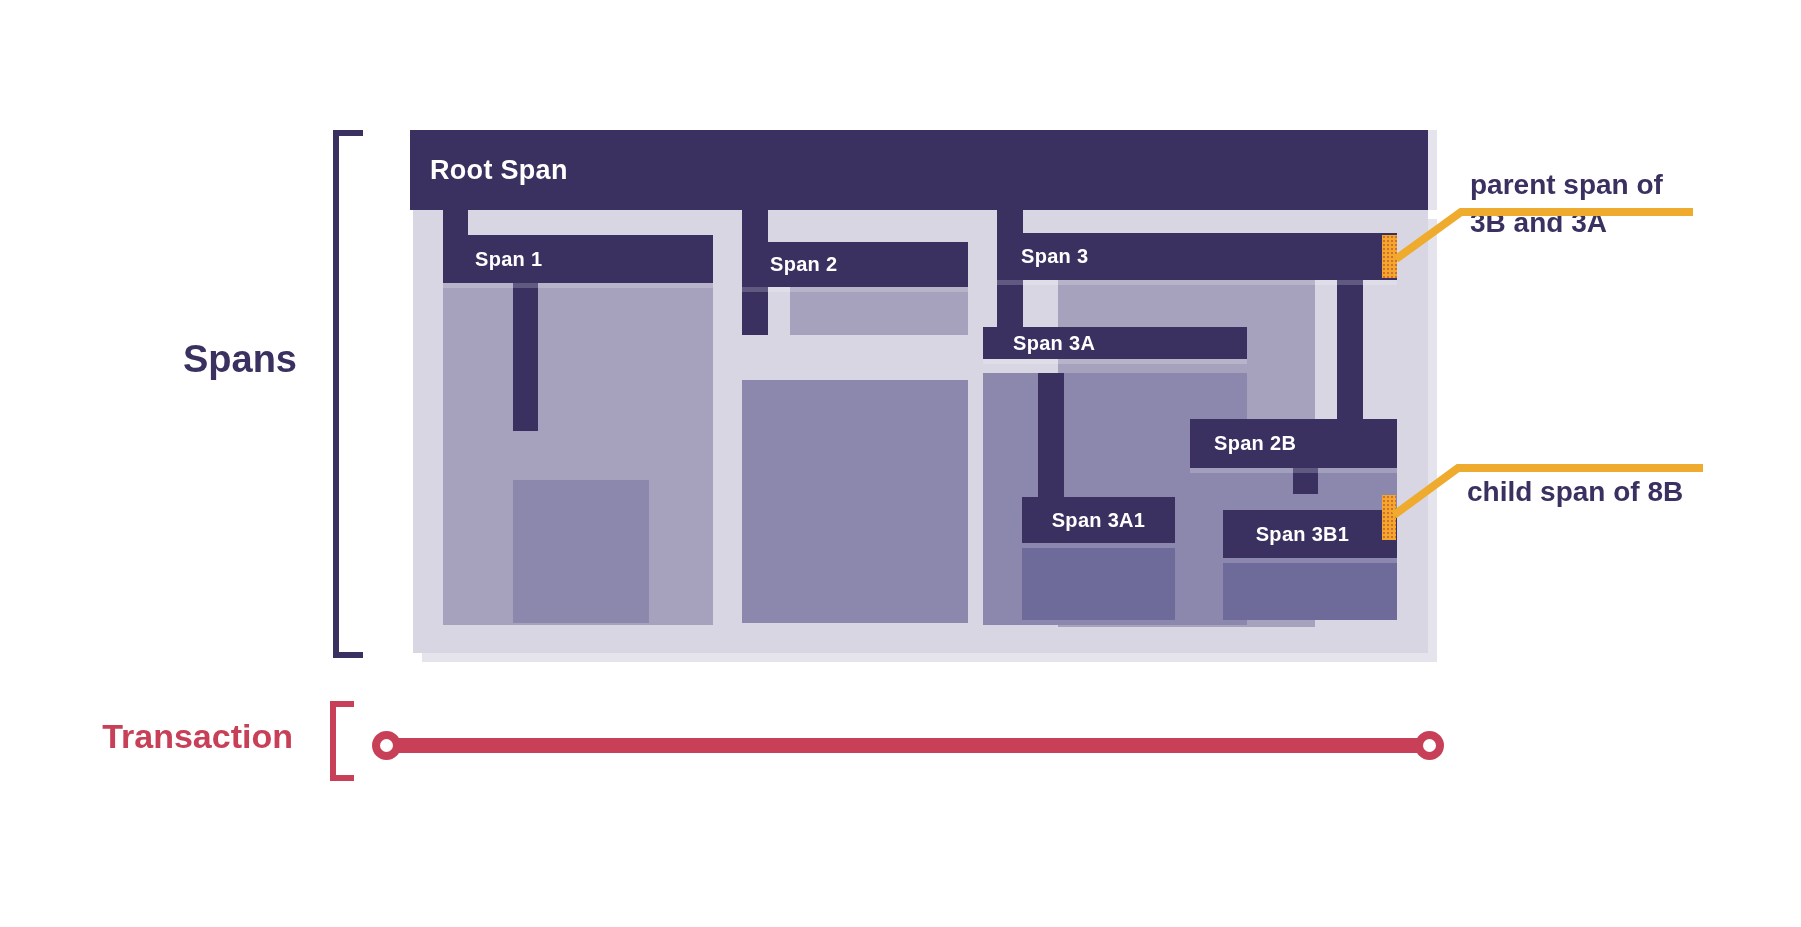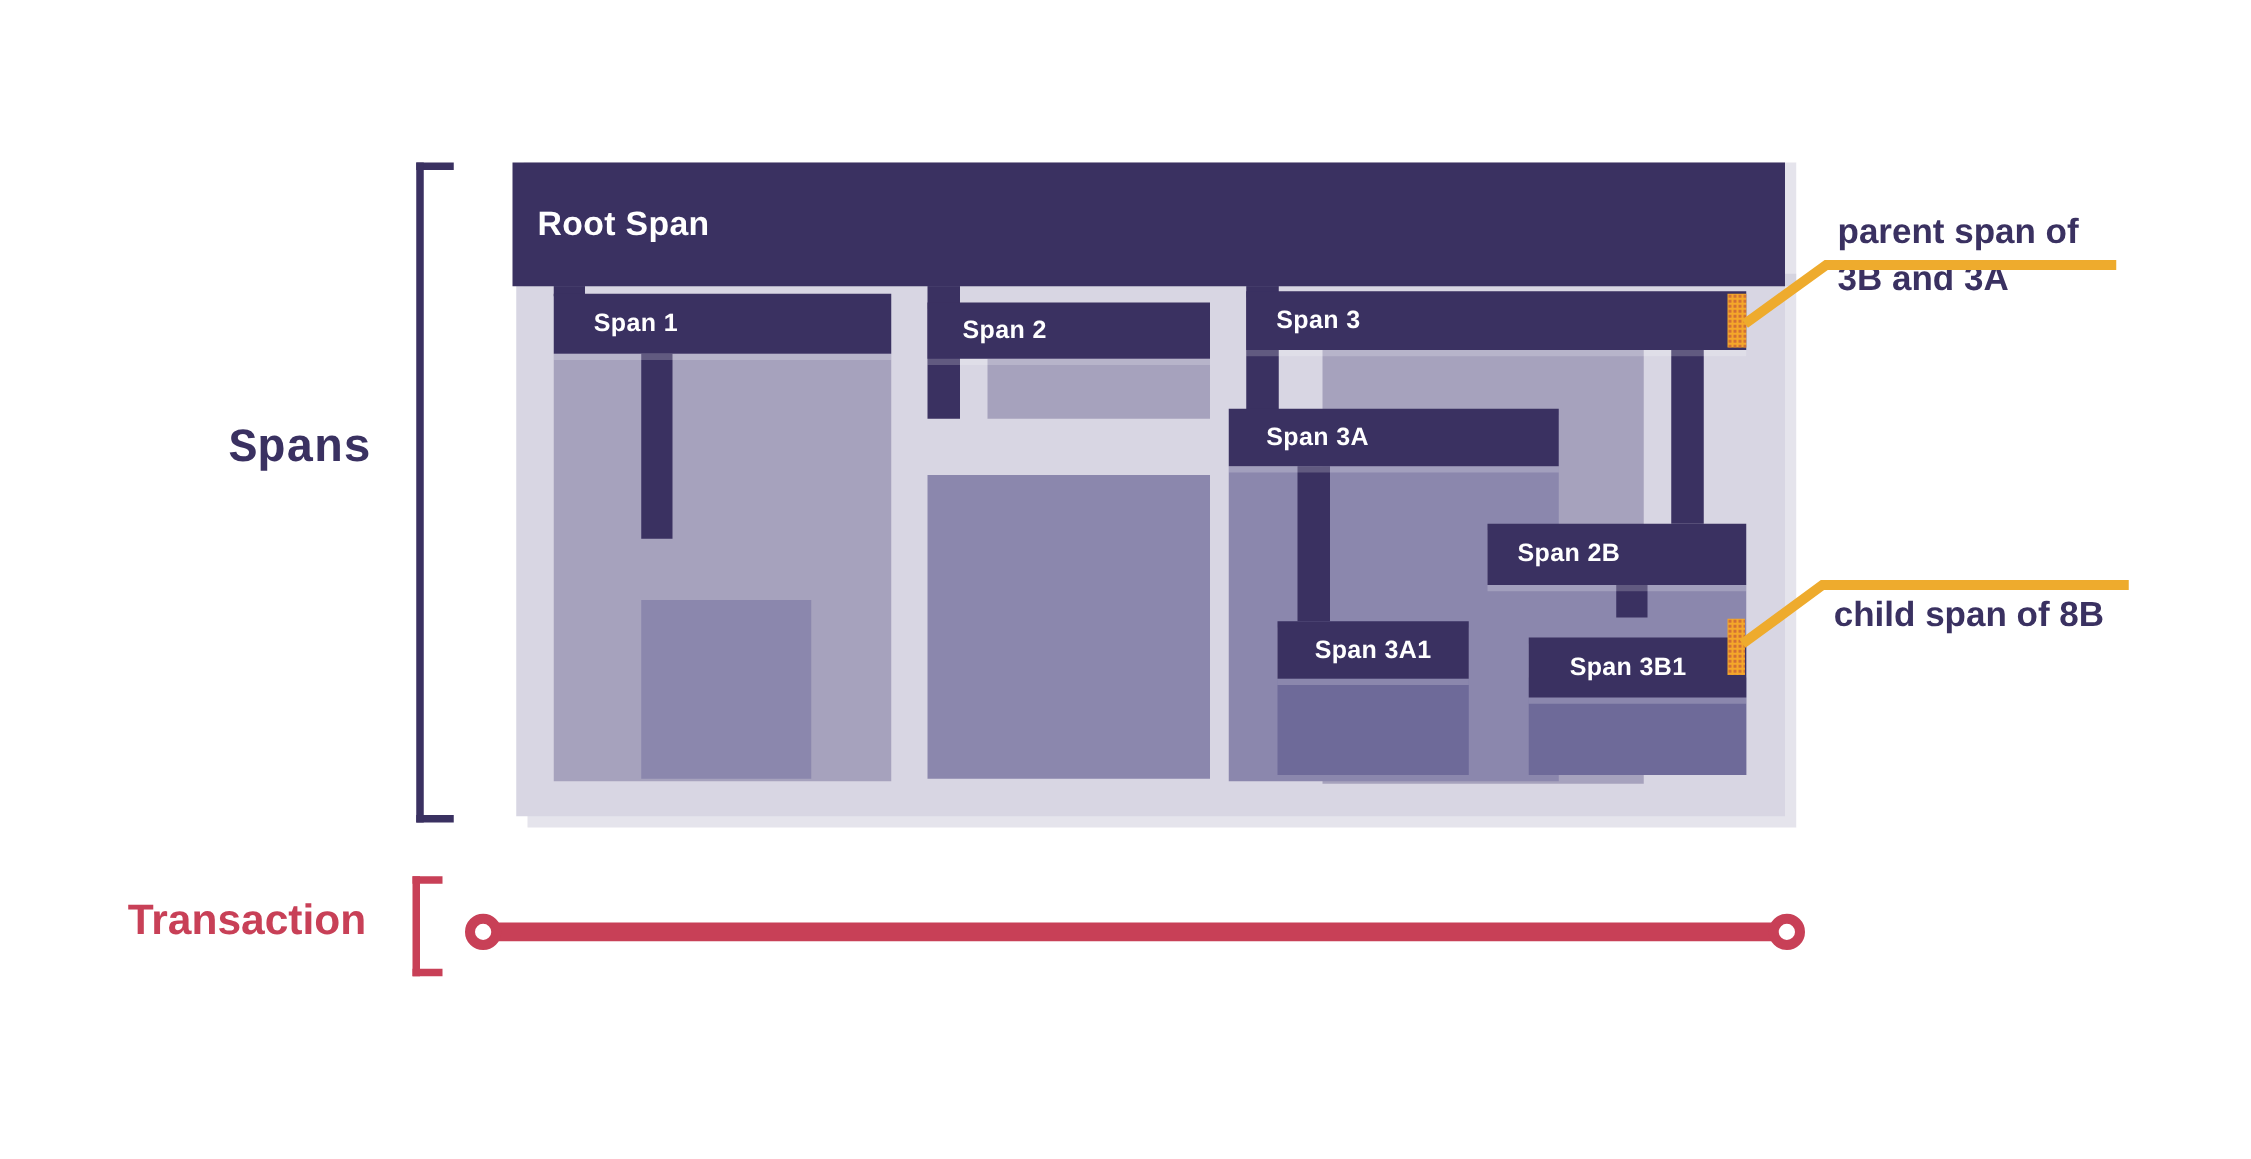--- a/index.html
+++ b/index.html
@@ -29,21 +29,21 @@
   .bar.root{box-shadow:9px 0 0 rgba(190,187,208,.40);font-size:27px;}
   .bar.center{justify-content:center;}
   .marker{
     z-index:4;
     background-color:var(--marker_orange);
     background-image:radial-gradient(circle,var(--marker_dot) 1.1px,transparent 1.3px);
     background-size:4px 4px;
   }
 
   .side-label{position:absolute;font-weight:700;text-align:right;}
-  #spans-label{left:97px;top:338px;width:200px;font-size:38px;color:var(--dark);font-family:Liberation Mono, monospace;}
+  #spans-label{left:97px;top:338px;width:200px;font-size:38px;color:var(--dark);}
   #transaction-label{left:58px;top:717px;width:235px;font-size:34px;color:var(--red);}
 
   .bracket{position:absolute;box-sizing:border-box;}
   #spans-bracket{
     left:333px;top:130px;width:30px;height:528px;
     border-left:6px solid var(--dark);
     border-top:6px solid var(--dark);
     border-bottom:6px solid var(--dark);
   }
   #transaction-bracket{
@@ -66,21 +66,21 @@
   #annotation-child{left:1467px;top:425px;}
 
   #annotation-lines{position:absolute;left:0;top:0;z-index:5;pointer-events:none;}
   #annotation-lines polyline{fill:none;stroke:var(--yellow);stroke-width:8;stroke-linejoin:miter;}
 </style>
 </head>
 <body>
 
 <div id="diagram">
   <div class="container" style="left:413px;top:210px;width:1015px;height:443px;"></div>
-<div class="bar root" style="left: 410px; top: 130px; width: 1018px; height: 99px; padding-left: 20px;">
+<div class="bar root" style="left: 410px; top: 130px; width: 1018px; height: 80px; padding-left: 20px;">
       <span>Root Span</span>
     </div>
     <div class="body l1" style="left: 443px; top: 283px; width: 270px; height: 342px;"></div>
     <div class="conn" style="left: 443px; top: 210px; width: 25px; height: 27px;"></div>
     <div class="bar" style="left: 443px; top: 235px; width: 270px; height: 48px; padding-left: 32px;">
       <span>Span 1</span>
     </div>
     <div class="body l2" style="left: 513px; top: 480px; width: 136px; height: 143px;"></div>
     <div class="conn" style="left: 513px; top: 283px; width: 25px; height: 148px;"></div>
     <div class="body l1" style="left: 790px; top: 287px; width: 178px; height: 48px;"></div>
@@ -89,21 +89,21 @@
       <span>Span 2</span>
     </div>
     <div class="body l2" style="left: 742px; top: 380px; width: 226px; height: 243px;"></div>
     <div class="body l1" style="left: 1058px; top: 280px; width: 257px; height: 347px;"></div>
     <div class="conn" style="left: 997px; top: 210px; width: 26px; height: 118px;"></div>
     <div class="bar" style="left: 997px; top: 233px; width: 400px; height: 47px; padding-left: 24px;">
       <span>Span 3</span>
     </div>
     <div class="marker" style="left: 1382px; top: 235px; width: 15px; height: 43px;"></div>
     <div class="body l2" style="left: 983px; top: 373px; width: 264px; height: 252px;"></div>
-    <div class="bar" style="left: 983px; top: 327px; width: 264px; height: 46px; padding-left: 30px;">
+    <div class="bar" style="left: 983px; top: 327px; width: 264px; height: 32px; padding-left: 30px;">
       <span>Span 3A</span>
     </div>
     <div class="body l3" style="left: 1022px; top: 543px; width: 153px; height: 77px;"></div>
     <div class="conn" style="left: 1038px; top: 373px; width: 26px; height: 124px;"></div>
     <div class="bar center" style="left: 1022px; top: 497px; width: 153px; height: 46px;">
       <span>Span 3A1</span>
     </div>
     <div class="body l2" style="left: 1190px; top: 468px; width: 207px; height: 152px;"></div>
     <div class="conn" style="left: 1337px; top: 280px; width: 26px; height: 139px;"></div>
     <div class="bar" style="left: 1190px; top: 419px; width: 207px; height: 49px; padding-left: 24px;">

